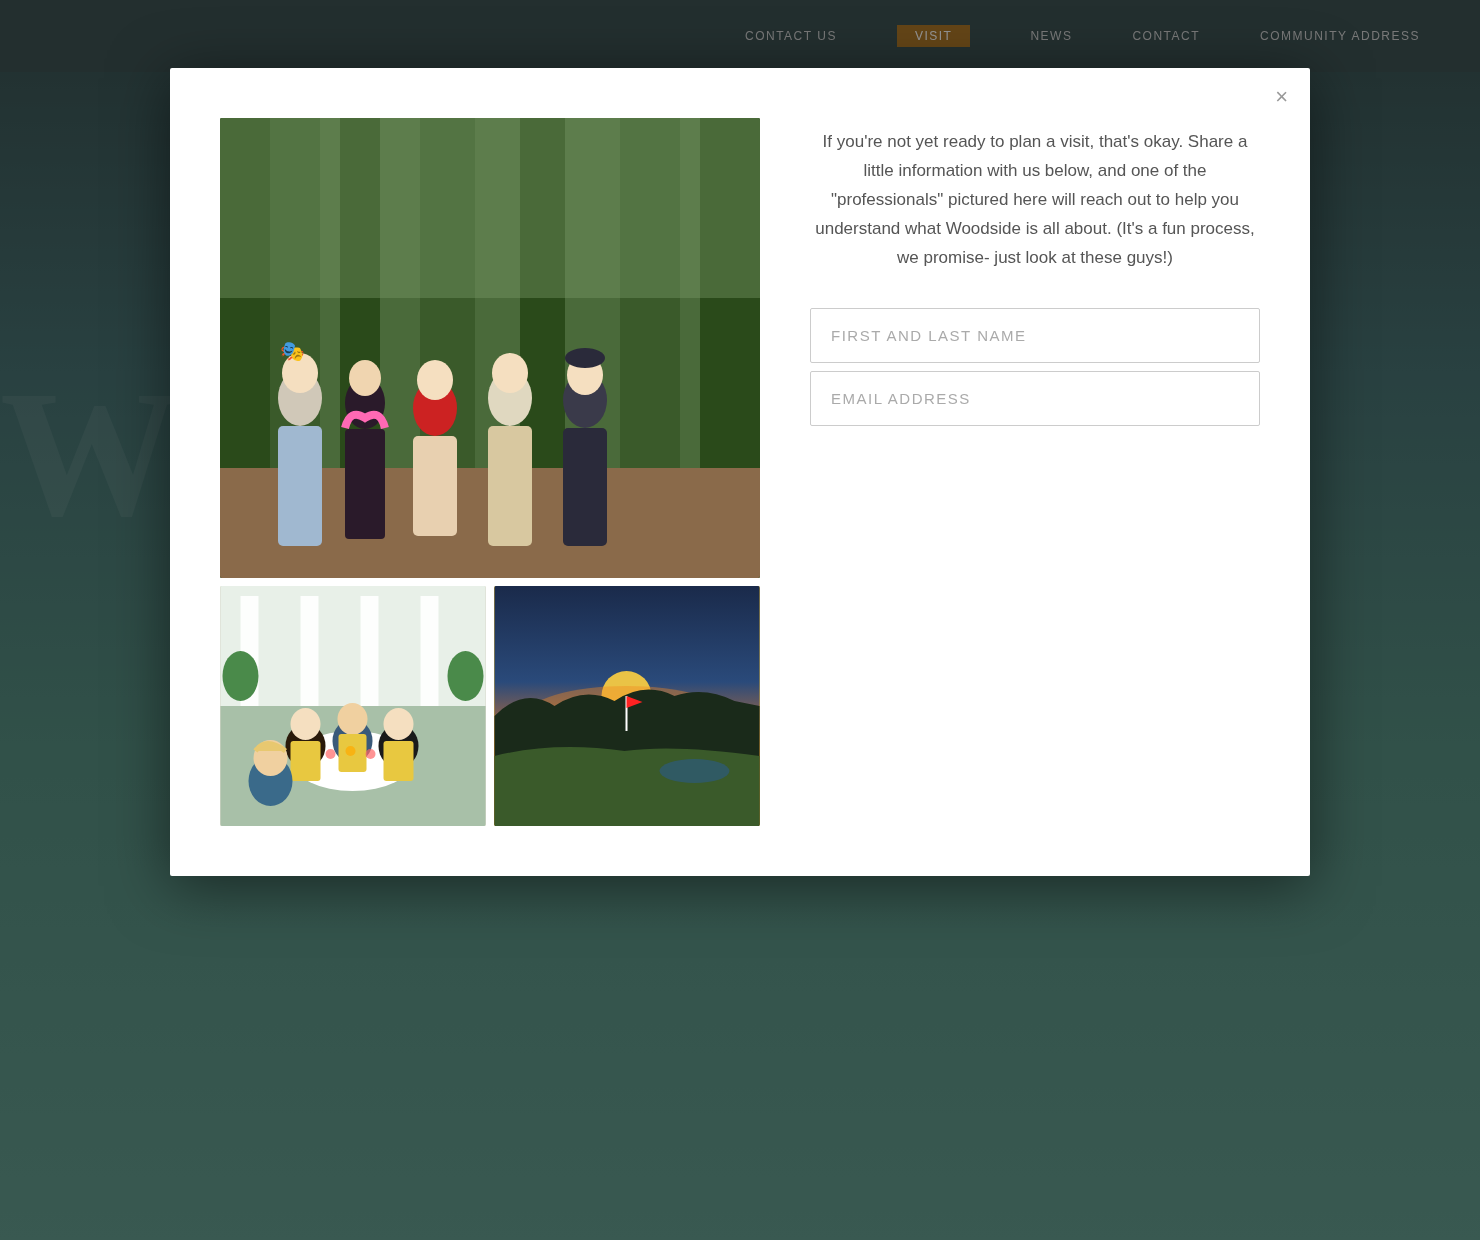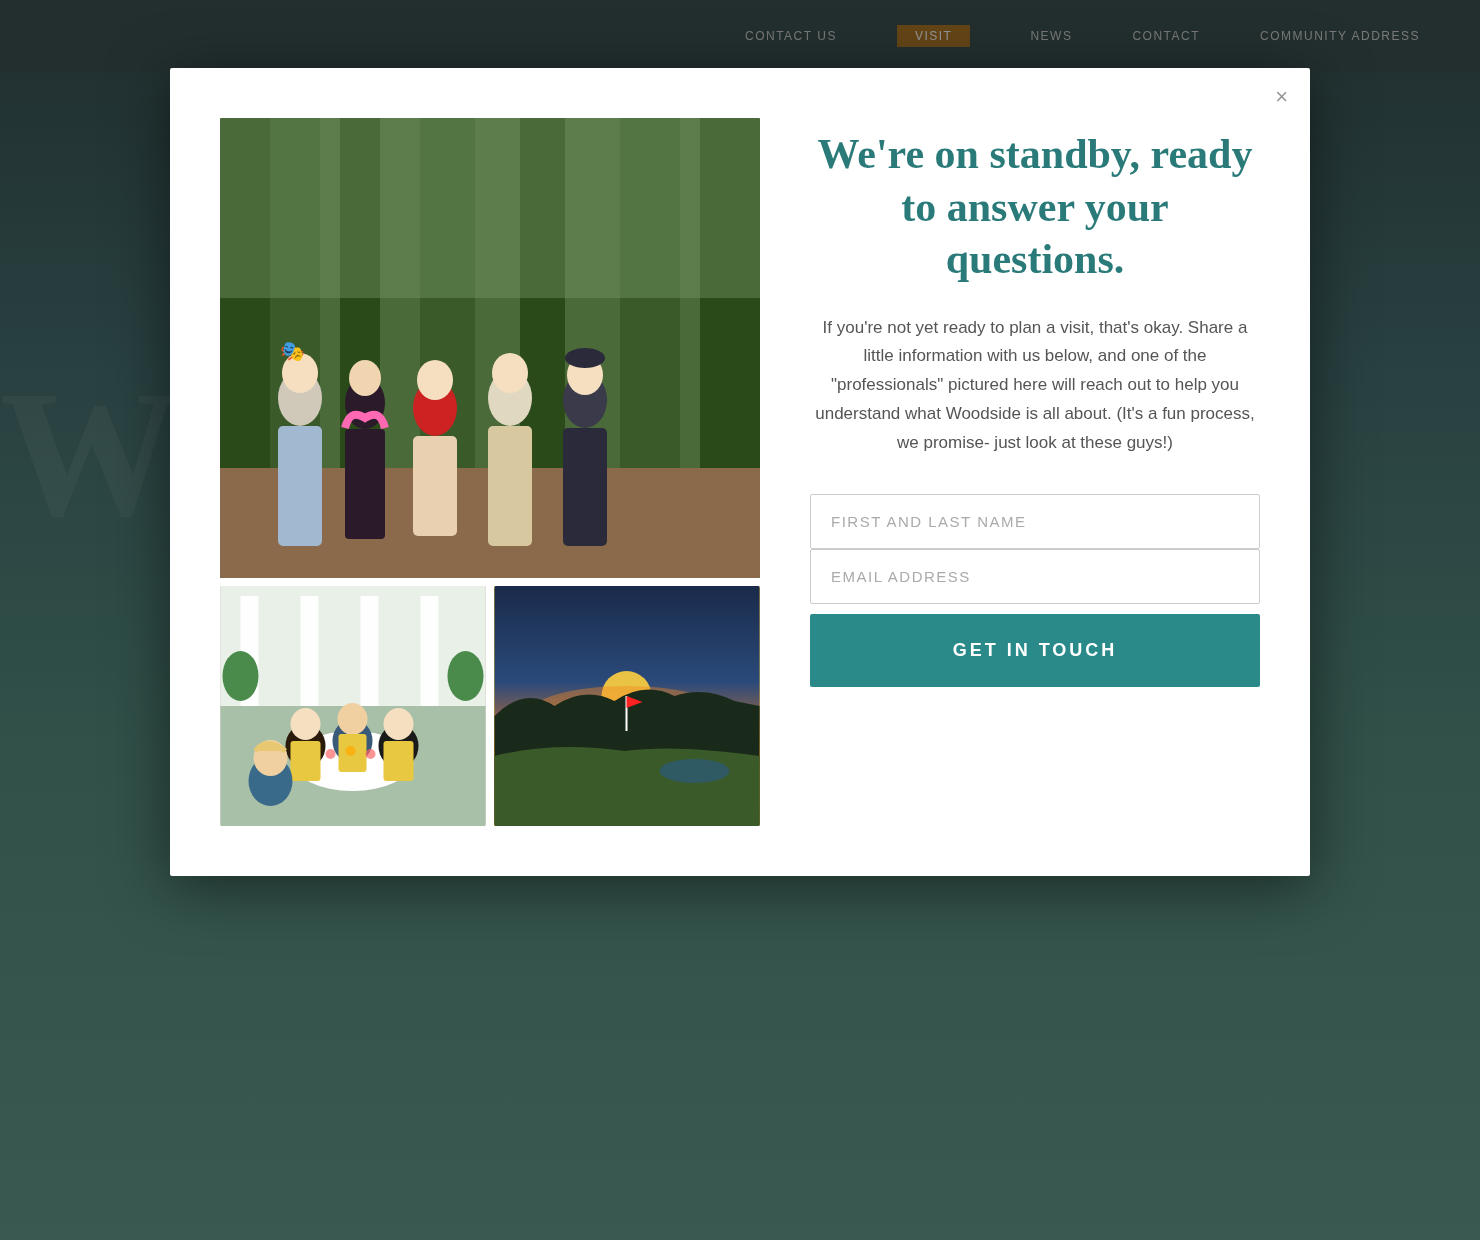--- a/index.html
+++ b/index.html
@@ -168,21 +168,21 @@
     .modal-body-text {
       font-family: Arial, Helvetica, sans-serif;
       font-size: 17px;
       color: #555;
       line-height: 1.7;
       text-align: center;
       margin-bottom: 36px;
     }
 
     .form-group {
-      margin-bottom: 0;
+      margin-bottom: 8px;
       border-radius: 25px;
     }
 
     .form-input {
       width: 100%;
       padding: 18px 20px;
       border: 1.5px solid #ccc;
       border-radius: 2px;
       font-family: Arial, Helvetica, sans-serif;
       font-size: 15px;
@@ -348,29 +348,27 @@
 
           <line x1="132" y1="145" x2="132" y2="110" stroke="#fff" stroke-width="2"></line>
           <polygon points="132,110 148,116 132,122" fill="#ff2222"></polygon>
         </svg>
       </div>
     </div>
   </div>
 
   <div class="modal-content">
 
-    <h2 class="modal-headline">We're on standby, ready to answer your questions.</h2>
 
     <p class="modal-body-text">If you're not yet ready to plan a visit, that's okay. Share a little information with us below, and one of the "professionals" pictured here will reach out to help you understand what Woodside is all about. (It's a fun process, we promise- just look at these guys!)</p>
 
     <div class="form-group">
       <input class="form-input" type="text" placeholder="FIRST AND LAST NAME" style="">
     </div>
 
     <div class="form-group">
       <input class="form-input" type="email" placeholder="EMAIL ADDRESS" style="">
     </div>
 
 
-    <button class="btn-get-in-touch">GET IN TOUCH</button>
 
   </div>
 </div>
 
 </body></html>

